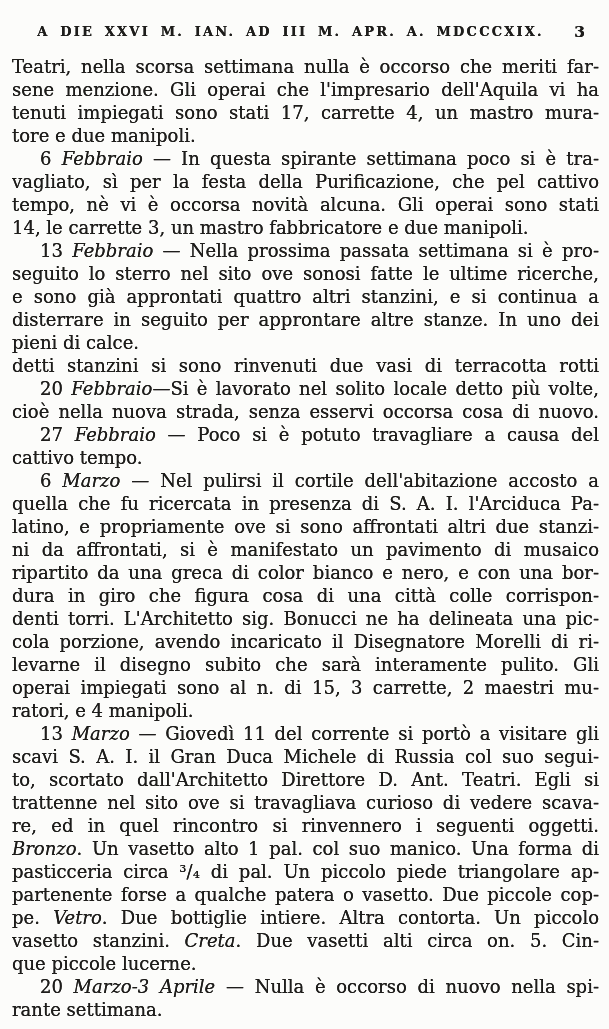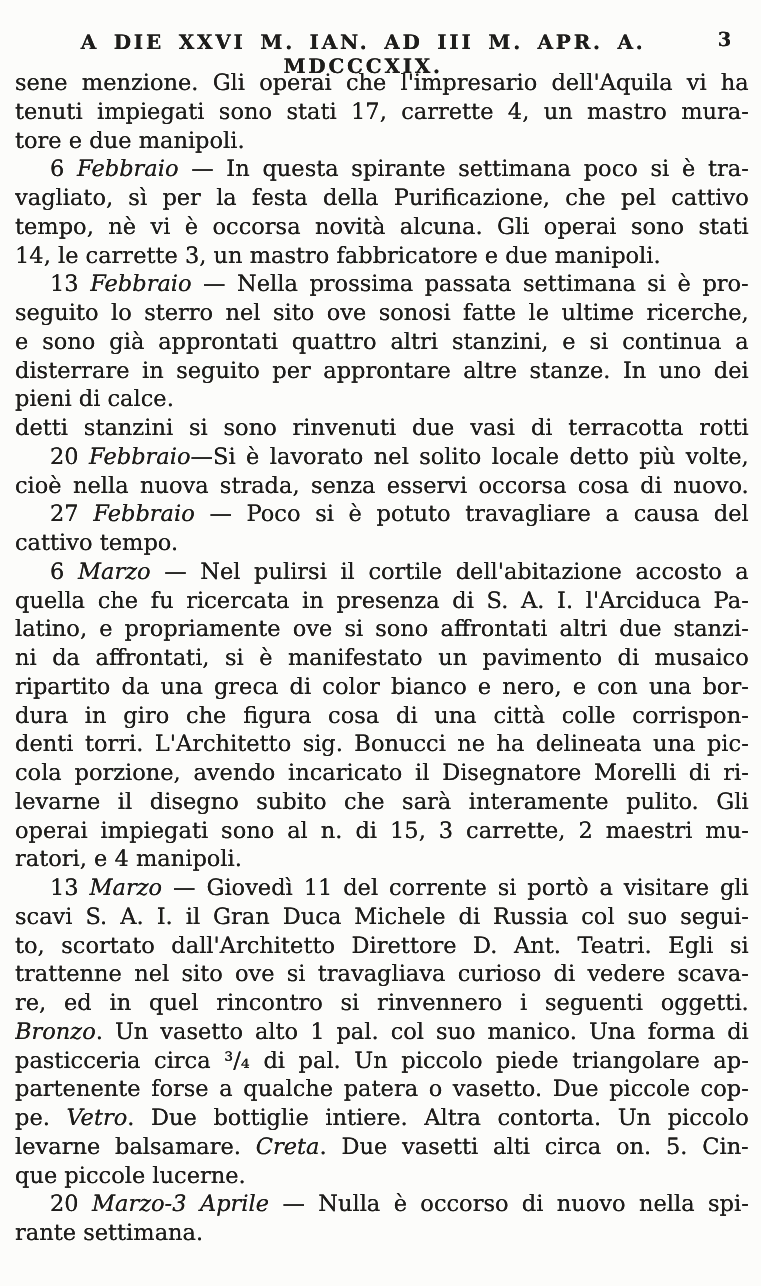--- a/index.html
+++ b/index.html
@@ -20,21 +20,21 @@
     position: relative;
   }
   .running-header {
     position: relative;
     height: 22px;
     margin-bottom: 9px;
   }
   .running-title {
     display: block;
     text-align: center;
-    font-size: 16px;
+    font-size: 13px;
     font-weight: bold;
     letter-spacing: 2.2px;
     word-spacing: 4px;
     padding-right: 30px;
     text-shadow: 0 0 0.5px currentColor;
   }
   .page-number {
     position: absolute;
     right: 14px;
     top: -2px;
@@ -65,20 +65,21 @@
 </style>
 </head>
 <body style="background: rgb(252, 252, 250);">
 
 <div class="page" style="background: rgb(252, 252, 250); color: rgb(30, 29, 27);">
   <div class="running-header">
     <span class="running-title">A DIE XXVI M. IAN. AD III M. APR. A. MDCCCXIX.</span>
     <span class="page-number">3</span>
   </div>
   <div class="body-text">
+      <div class="line justify"><span>Teatri, nella scorsa settimana nulla è occorso che meriti far-</span></div>
       <div class="line justify"><span>sene menzione. Gli operai che l'impresario dell'Aquila vi ha</span></div>
       <div class="line justify"><span>tenuti impiegati sono stati 17, carrette 4, un mastro mura-</span></div>
       <div class="line"><span>tore e due manipoli.</span></div>
       <div class="line justify indent"><span>6 </span><span class="italic">Febbraio</span><span> — In questa spirante settimana poco si è tra-</span></div>
       <div class="line justify"><span>vagliato, sì per la festa della Purificazione, che pel cattivo</span></div>
       <div class="line justify"><span>tempo, nè vi è occorsa novità alcuna. Gli operai sono stati</span></div>
       <div class="line"><span>14, le carrette 3, un mastro fabbricatore e due manipoli.</span></div>
       <div class="line justify indent"><span>13 </span><span class="italic">Febbraio</span><span> — Nella prossima passata settimana si è pro-</span></div>
       <div class="line justify"><span>seguito lo sterro nel sito ove sonosi fatte le ultime ricerche,</span></div>
       <div class="line justify"><span>e sono già approntati quattro altri stanzini, e si continua a</span></div>
@@ -102,18 +103,18 @@
       <div class="line"><span>ratori, e 4 manipoli.</span></div>
       <div class="line justify indent"><span>13 </span><span class="italic">Marzo</span><span> — Giovedì 11 del corrente si portò a visitare gli</span></div>
       <div class="line justify"><span>scavi S. A. I. il Gran Duca Michele di Russia col suo segui-</span></div>
       <div class="line justify"><span>to, scortato dall'Architetto Direttore D. Ant. Teatri. Egli si</span></div>
       <div class="line justify"><span>trattenne nel sito ove si travagliava curioso di vedere scava-</span></div>
       <div class="line justify"><span>re, ed in quel rincontro si rinvennero i seguenti oggetti.</span></div>
       <div class="line justify"><span class="italic">Bronzo</span><span>. Un vasetto alto 1 pal. col suo manico. Una forma di</span></div>
       <div class="line justify"><span>pasticceria circa ³/₄ di pal. Un piccolo piede triangolare ap-</span></div>
       <div class="line justify"><span>partenente forse a qualche patera o vasetto. Due piccole cop-</span></div>
       <div class="line justify"><span>pe. </span><span class="italic">Vetro</span><span>. Due bottiglie intiere. Altra contorta. Un piccolo</span></div>
-      <div class="line justify"><span>levarne balsamare. </span><span class="italic">Creta</span><span>. Due vasetti alti circa on. 5. Cin-</span></div>
+      <div class="line justify"><span>vasetto stanzini. </span><span class="italic">Creta</span><span>. Due vasetti alti circa on. 5. Cin-</span></div>
       <div class="line"><span>que piccole lucerne.</span></div>
       <div class="line justify indent"><span>20 </span><span class="italic">Marzo-3 Aprile</span><span> — Nulla è occorso di nuovo nella spi-</span></div>
       <div class="line"><span>rante settimana.</span></div>
     </div>
 </div>
 
 </body></html>

